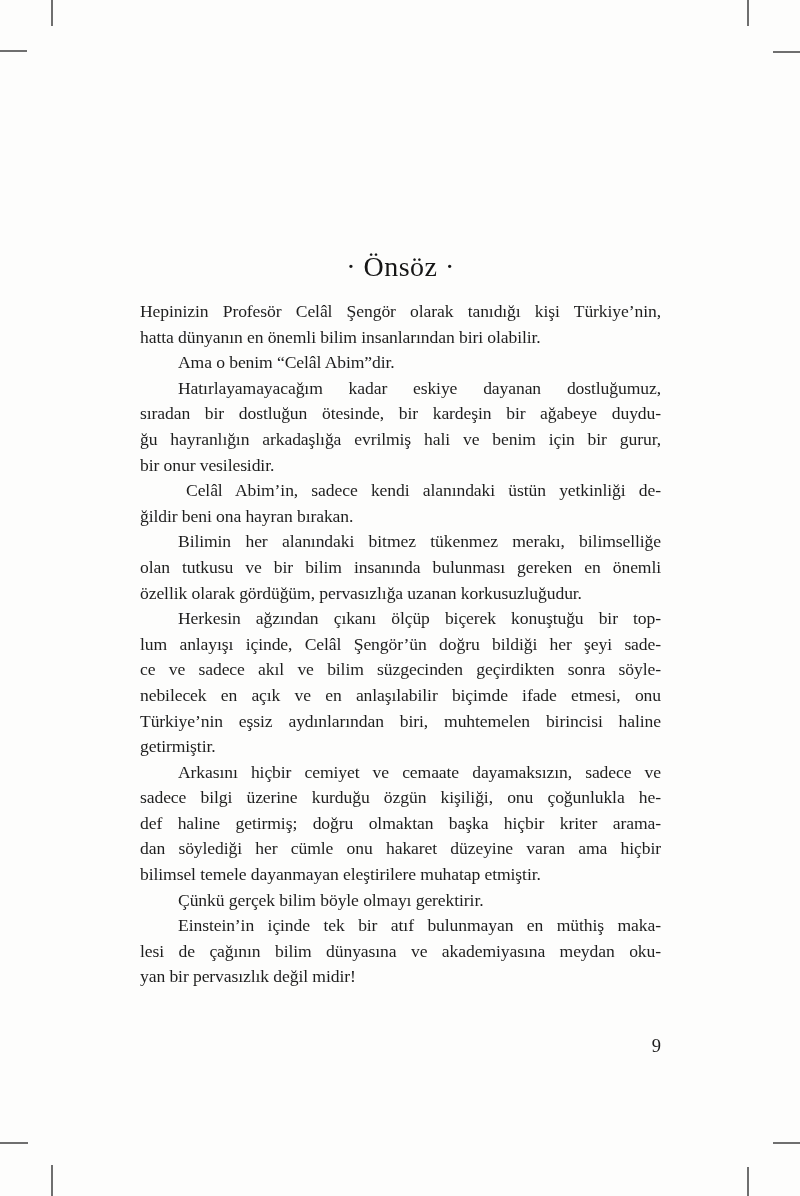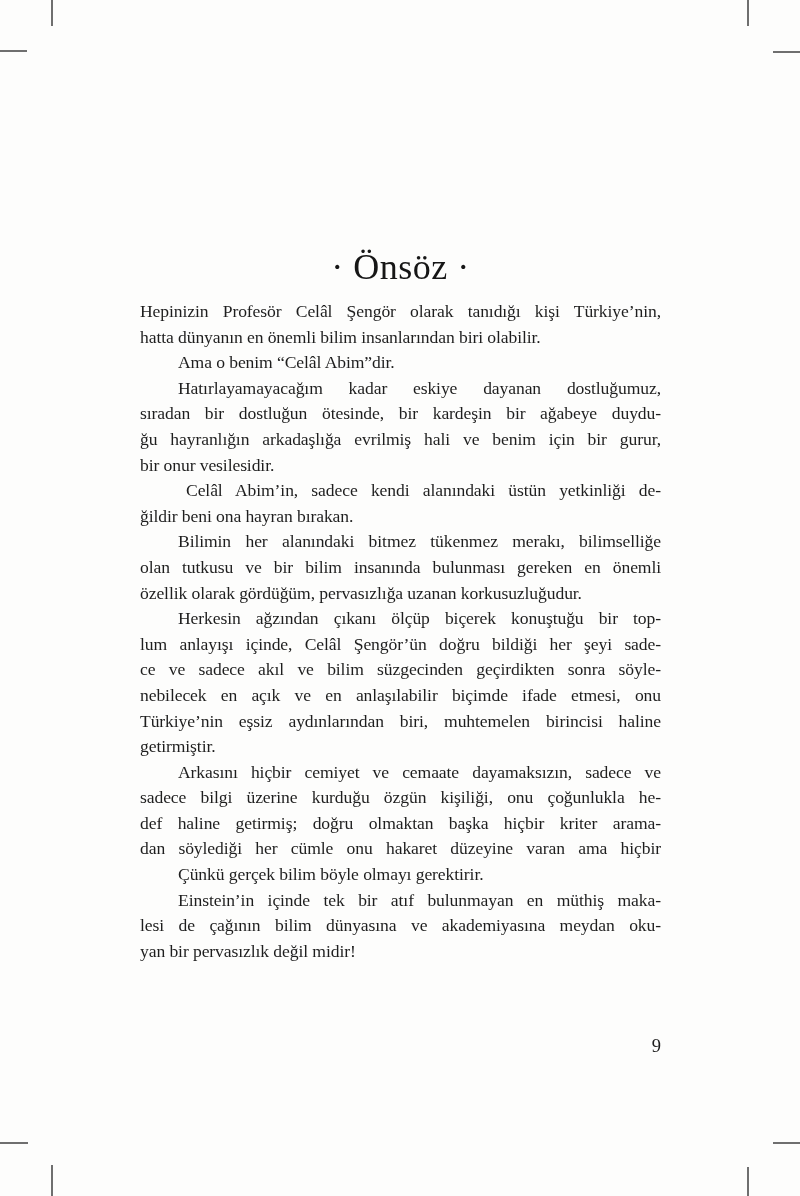--- a/index.html
+++ b/index.html
@@ -17,21 +17,21 @@
   .crop-mark {
     position: absolute;
     background: #6f6f6f;
   }
   .page-title {
     position: absolute;
     left: 140px;
     top: 247px;
     width: 521px;
     text-align: center;
-    font-size: 36px;
+    font-size: 28px;
     line-height: 40px;
     color: #161616;
     letter-spacing: 0.5px;
   }
   .body-text {
     position: absolute;
     left: 140px;
     top: 299px;
     width: 521px;
     font-size: 17.6px;
@@ -89,19 +89,20 @@
     <div class="line just" style="padding-left: 38px;">Herkesin ağzından çıkanı ölçüp biçerek konuştuğu bir top-</div>
     <div class="line just">lum anlayışı içinde, Celâl Şengör’ün doğru bildiği her şeyi sade-</div>
     <div class="line just">ce ve sadece akıl ve bilim süzgecinden geçirdikten sonra söyle-</div>
     <div class="line just">nebilecek en açık ve en anlaşılabilir biçimde ifade etmesi, onu</div>
     <div class="line just">Türkiye’nin eşsiz aydınlarından biri, muhtemelen birincisi haline</div>
     <div class="line">getirmiştir.</div>
     <div class="line just" style="padding-left: 38px;">Arkasını hiçbir cemiyet ve cemaate dayamaksızın, sadece ve</div>
     <div class="line just">sadece bilgi üzerine kurduğu özgün kişiliği, onu çoğunlukla he-</div>
     <div class="line just">def haline getirmiş; doğru olmaktan başka hiçbir kriter arama-</div>
     <div class="line just">dan söylediği her cümle onu hakaret düzeyine varan ama hiçbir</div>
+    <div class="line">bilimsel temele dayanmayan eleştirilere muhatap etmiştir.</div>
     <div class="line" style="padding-left: 38px;">Çünkü gerçek bilim böyle olmayı gerektirir.</div>
     <div class="line just" style="padding-left: 38px;">Einstein’in içinde tek bir atıf bulunmayan en müthiş maka-</div>
     <div class="line just">lesi de çağının bilim dünyasına ve akademiyasına meydan oku-</div>
     <div class="line">yan bir pervasızlık değil midir!</div>
   </div>
 
 <div class="page-number">9</div>
 
 </body></html>

